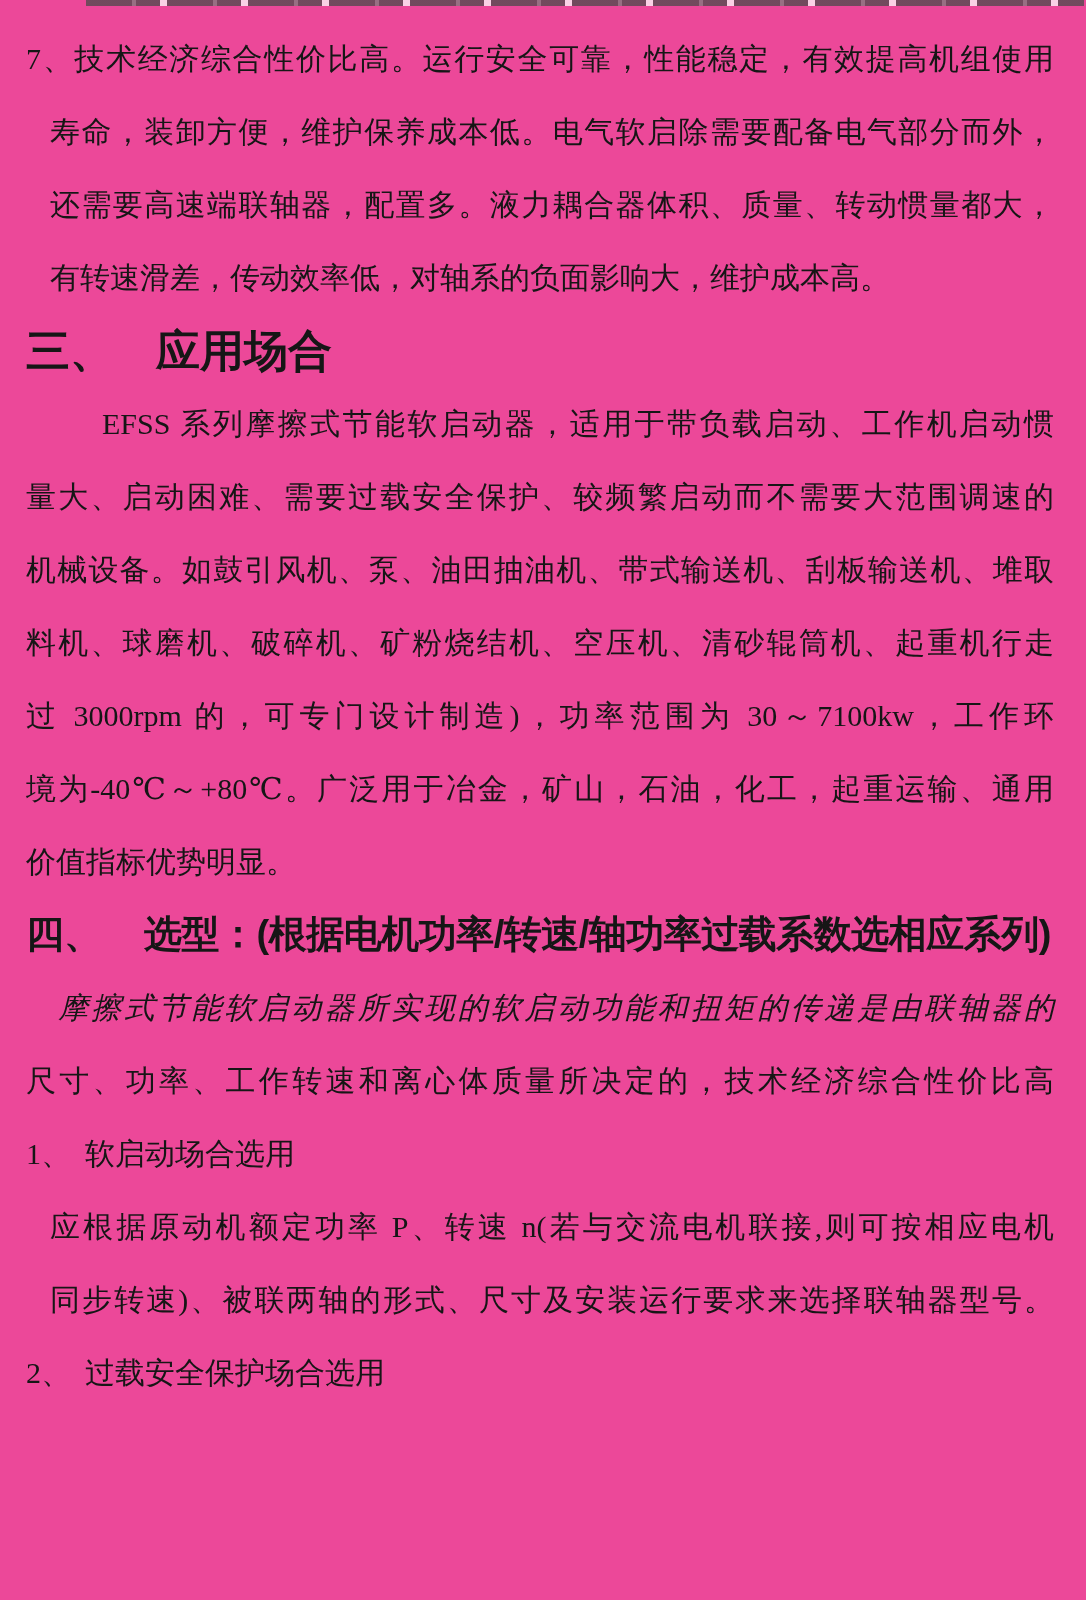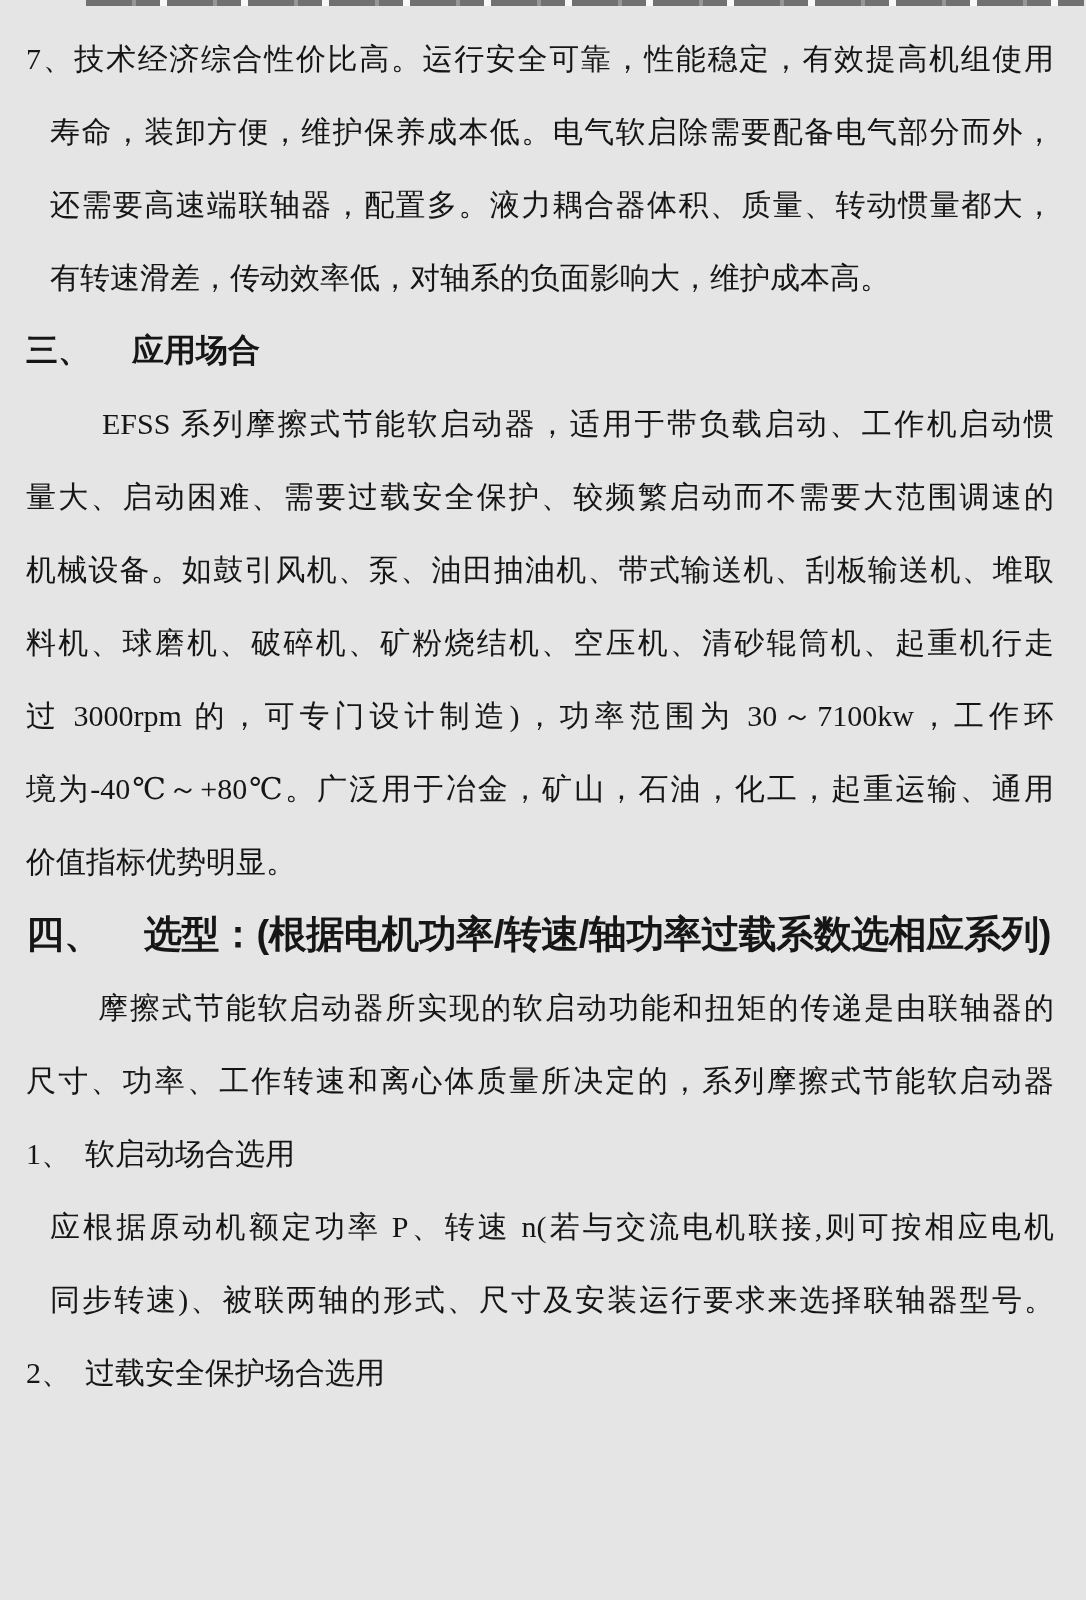--- a/index.html
+++ b/index.html
@@ -4,21 +4,21 @@
 <style>
   html, body {
     margin: 0;
     padding: 0;
     background: #ffffff;
   }
   .page {
     position: relative;
     width: 1086px;
     height: 1600px;
-    background: #e5e5e5;
+    background: #ec4899;
     overflow: hidden;
     color: #161616;
   }
   .doc {
     position: absolute;
     top: 8px;
     left: 0;
     right: 0;
     padding: 14px 32px 0 26px;
   }
@@ -47,32 +47,32 @@
     white-space: nowrap;
     overflow: visible;
   }
   .j {
     white-space: normal;
     text-align: justify;
     text-align-last: justify;
   }
   .ind44 { margin-left: 24px; }
   .ind76 { margin-left: 76px; }
-  .ind60 { margin-left: 72px; }
+  .ind60 { margin-left: 32px; font-style: italic; }
   .ind4  { margin-left: 0;  }
   .hrow {
     font-family: "Liberation Sans", "DejaVu Sans", sans-serif;
     font-weight: 700;
     white-space: nowrap;
     text-align: left;
     text-align-last: left;
   }
   .hrow .num { letter-spacing: 0; }
   .hrow .htitle { margin-left: 42px; }
-  .h3row { font-size: 32px; }
+  .h3row { font-size: 44px; }
   .h4row { font-size: 38px; letter-spacing: -0.5px; text-align: center; }
   .item .itext { margin-left: 14px; }
 </style>
 </head>
 <body>
 
 <div class="page">
 
   <div class="clip-strip"></div>
 
@@ -93,21 +93,21 @@
     <div class="row j">料机、球磨机、破碎机、矿粉烧结机、空压机、清砂辊筒机、起重机行走</div>
     <div class="row j">过 3000rpm 的，可专门设计制造)，功率范围为 30～7100kw，工作环</div>
     <div class="row j">境为-40℃～+80℃。广泛用于冶金，矿山，石油，化工，起重运输、通用</div>
     <div class="row">价值指标优势明显。</div>
 
     <div class="row hrow h4row">
       <span class="num">四、</span><span class="htitle">选型：(根据电机功率/转速/轴功率过载系数选相应系列)</span>
     </div>
 
     <div class="row j ind60">摩擦式节能软启动器所实现的软启动功能和扭矩的传递是由联轴器的</div>
-    <div class="row j">尺寸、功率、工作转速和离心体质量所决定的，系列摩擦式节能软启动器</div>
+    <div class="row j">尺寸、功率、工作转速和离心体质量所决定的，技术经济综合性价比高</div>
 
     <div class="row item ind4">
       <span class="ilabel">1、</span><span class="itext">软启动场合选用</span>
     </div>
 
     <div class="row j ind44">应根据原动机额定功率 P、转速 n(若与交流电机联接,则可按相应电机</div>
     <div class="row j ind44">同步转速)、被联两轴的形式、尺寸及安装运行要求来选择联轴器型号。</div>
 
     <div class="row item ind4">
       <span class="ilabel">2、</span><span class="itext">过载安全保护场合选用</span>

